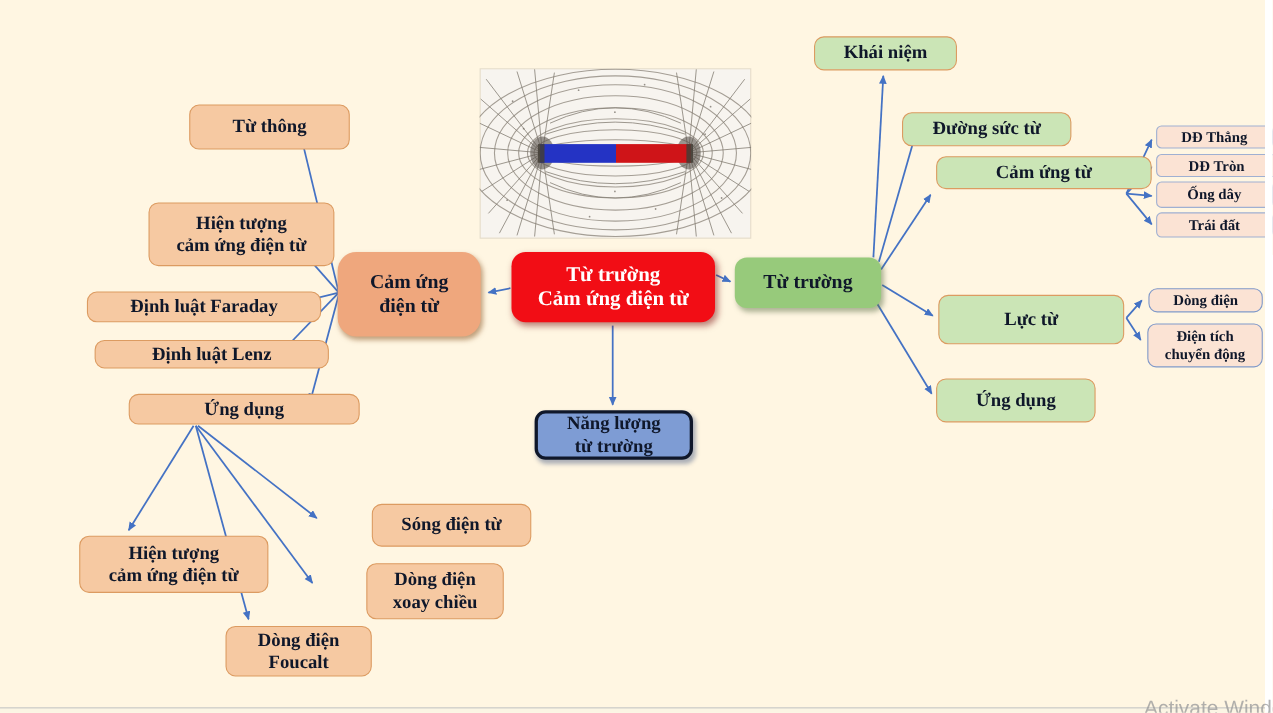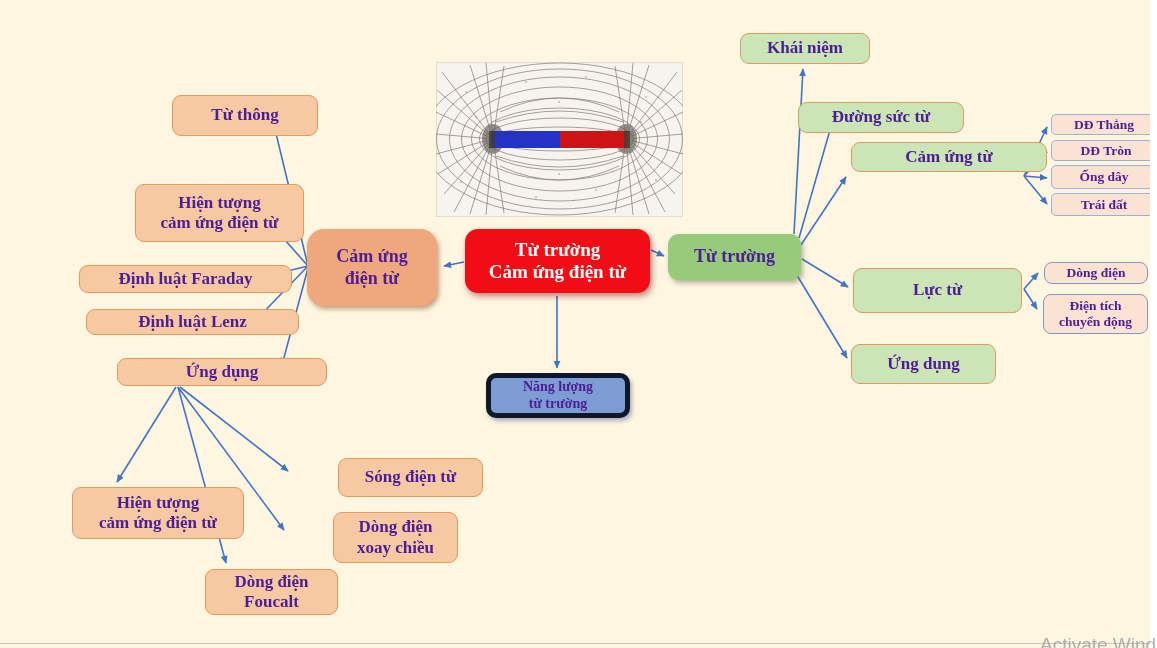--- a/index.html
+++ b/index.html
@@ -3,34 +3,34 @@
 <meta charset="utf-8">
 <style>
   html,body{margin:0;padding:0;}
   #canvas{
     position:relative;width:1157px;height:648px;overflow:hidden;
     background:#FFF6E2;
     font-family:"Liberation Serif","DejaVu Serif",serif;
   }
   .node{
     position:absolute;display:flex;align-items:center;justify-content:center;
-    text-align:center;font-weight:bold;color:#4c1d95;white-space:pre-line;
+    text-align:center;font-weight:bold;color:#0f172a;white-space:pre-line;
     line-height:1.18;box-sizing:border-box;z-index:3;
   }
   .orange-light{background:#F6C9A2;border:1.6px solid #DC9B61;border-radius:9px;font-size:17px;margin-left:45px;}
   .orange-hub{background:#EFA77D;border-radius:17px;font-size:18px;
     box-shadow:2px 3px 5px rgba(140,90,40,.55);}
   .green-hub{background:#97CA7B;border-radius:11px;font-size:18px;
     box-shadow:2px 3px 5px rgba(95,115,75,.5);}
   .green-light{background:#CBE5B6;border:1.6px solid #DC9B61;border-radius:9px;font-size:17px;}
   .pink-small{background:#FBE3D4;border:1.3px solid #9FB0D2;border-radius:5px;font-size:13.5px;}
   .pink-round{background:#FBE3D4;border:1.4px solid #8099C9;border-radius:8px;font-size:13.5px;}
   .red-center{background:#F20D15;color:#ffffff;border-radius:13px;font-size:19px;
     box-shadow:2px 3px 6px rgba(120,10,10,.5);}
-  .blue-node{background:#7E9CD4;border:5px solid #0f172a;border-radius:10px;font-size:14px;
+  .blue-node{background:#7E9CD4;border:3px solid #0f172a;border-radius:10px;font-size:17px;
     box-shadow:2px 3px 4px rgba(70,90,130,.45);}
   #edges{position:absolute;left:0;top:0;z-index:2;pointer-events:none;}
   #magnet-wrap{position:absolute;left:436px;top:62px;width:247px;height:155px;z-index:1;}
   #right-strip{position:absolute;left:1150px;top:0;width:7px;height:648px;background:#ffffff;z-index:6;}
   #bottom-strip{position:absolute;left:0;top:643px;width:1157px;height:5px;
     background:#FBF5E4;border-top:1px solid #C6C6C3;box-sizing:border-box;z-index:5;}
   #watermark{position:absolute;left:1040px;top:634px;width:220px;z-index:6;
     font-family:"Liberation Sans","DejaVu Sans",sans-serif;font-size:19px;
     color:#9E9E9E;opacity:.8;font-weight:normal;}
 </style>
@@ -164,21 +164,21 @@
   <div class="node orange-light" style="left:27px;top:487px;width:172px;height:52px">Hiện tượng
 cảm ứng điện từ</div>
   <div class="node orange-light" style="left:160px;top:569px;width:133px;height:46px">Dòng điện
 Foucalt</div>
   <div class="node orange-light" style="left:293px;top:458px;width:145px;height:39px">Sóng điện từ</div>
   <div class="node orange-light" style="left:288px;top:512px;width:125px;height:51px">Dòng điện
 xoay chiều</div>
 
   <div class="node green-hub" style="left:668px;top:234px;width:133px;height:46px">Từ trường</div>
   <div class="node green-light" style="left:740px;top:33px;width:130px;height:31px">Khái niệm</div>
-  <div class="node green-light" style="left:798px;top:102px;width:166px;height:31px">Đường sức từ</div>
+  <div class="node green-light" style="left:820px;top:102px;width:154px;height:31px">Đường sức từ</div>
   <div class="node green-light" style="left:851px;top:142px;width:196px;height:30px">Cảm ứng từ</div>
   <div class="node green-light" style="left:853px;top:268px;width:169px;height:45px">Lực từ</div>
   <div class="node green-light" style="left:851px;top:344px;width:145px;height:40px">Ứng dụng</div>
 
   <div class="node pink-small" style="left:1051px;top:114px;width:106px;height:21px">DĐ Thẳng</div>
   <div class="node pink-small" style="left:1051px;top:140px;width:110px;height:21px">DĐ Tròn</div>
   <div class="node pink-small" style="left:1051px;top:165px;width:106px;height:24px">Ống dây</div>
   <div class="node pink-small" style="left:1051px;top:193px;width:106px;height:23px">Trái đất</div>
   <div class="node pink-round" style="left:1044px;top:262px;width:104px;height:22px">Dòng điện</div>
   <div class="node pink-round" style="left:1043px;top:294px;width:105px;height:40px">Điện tích

